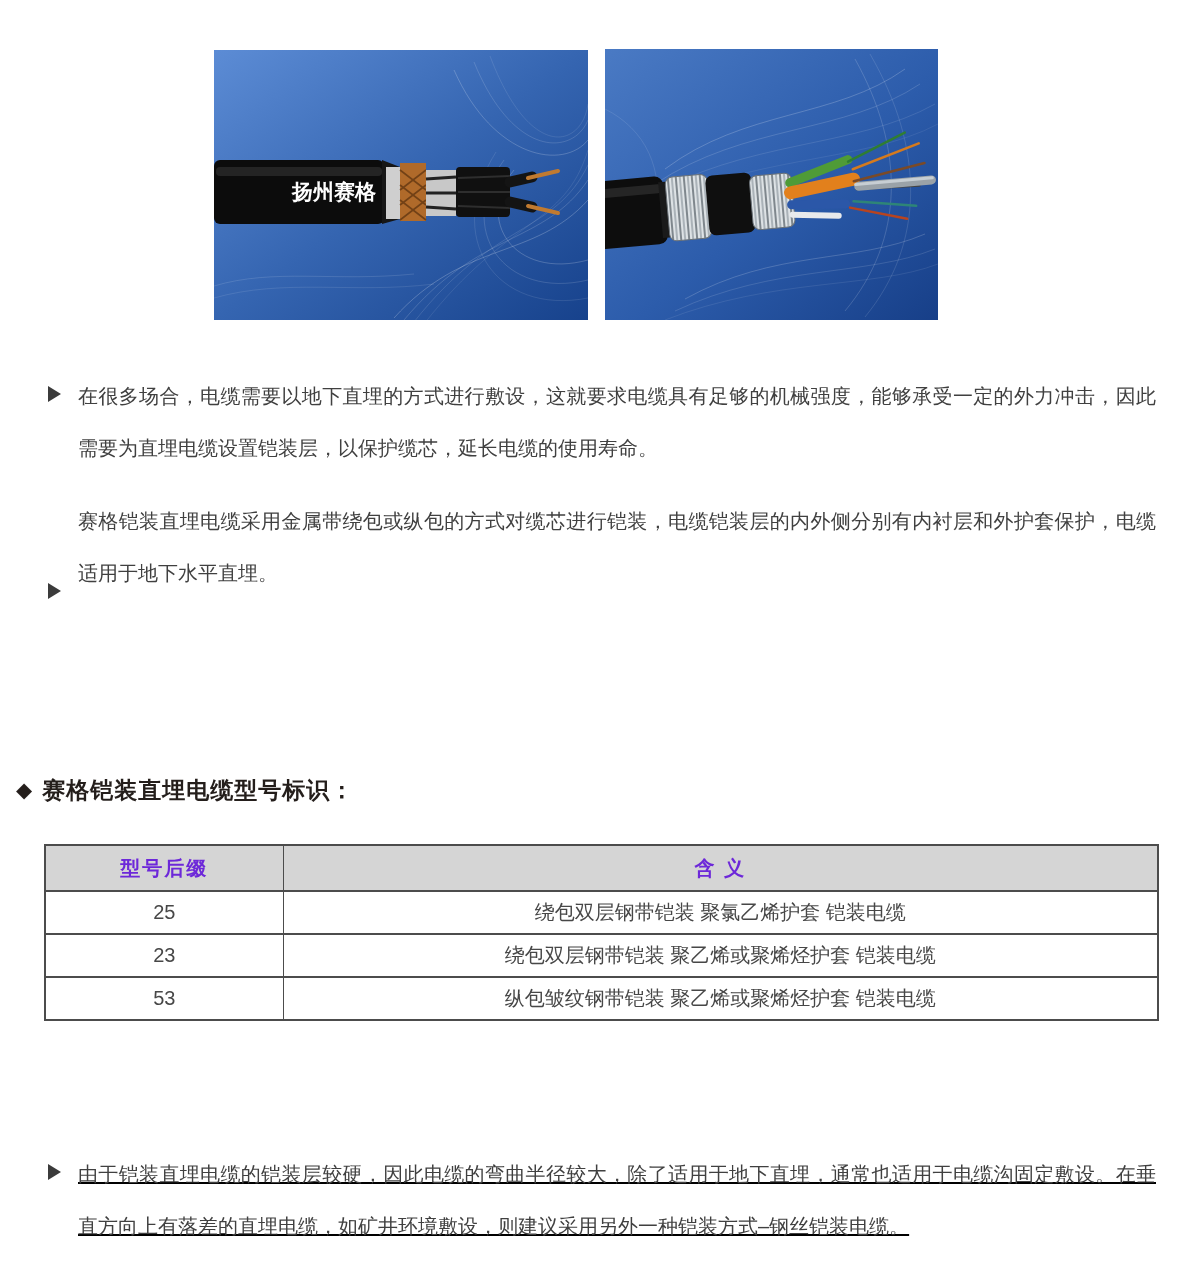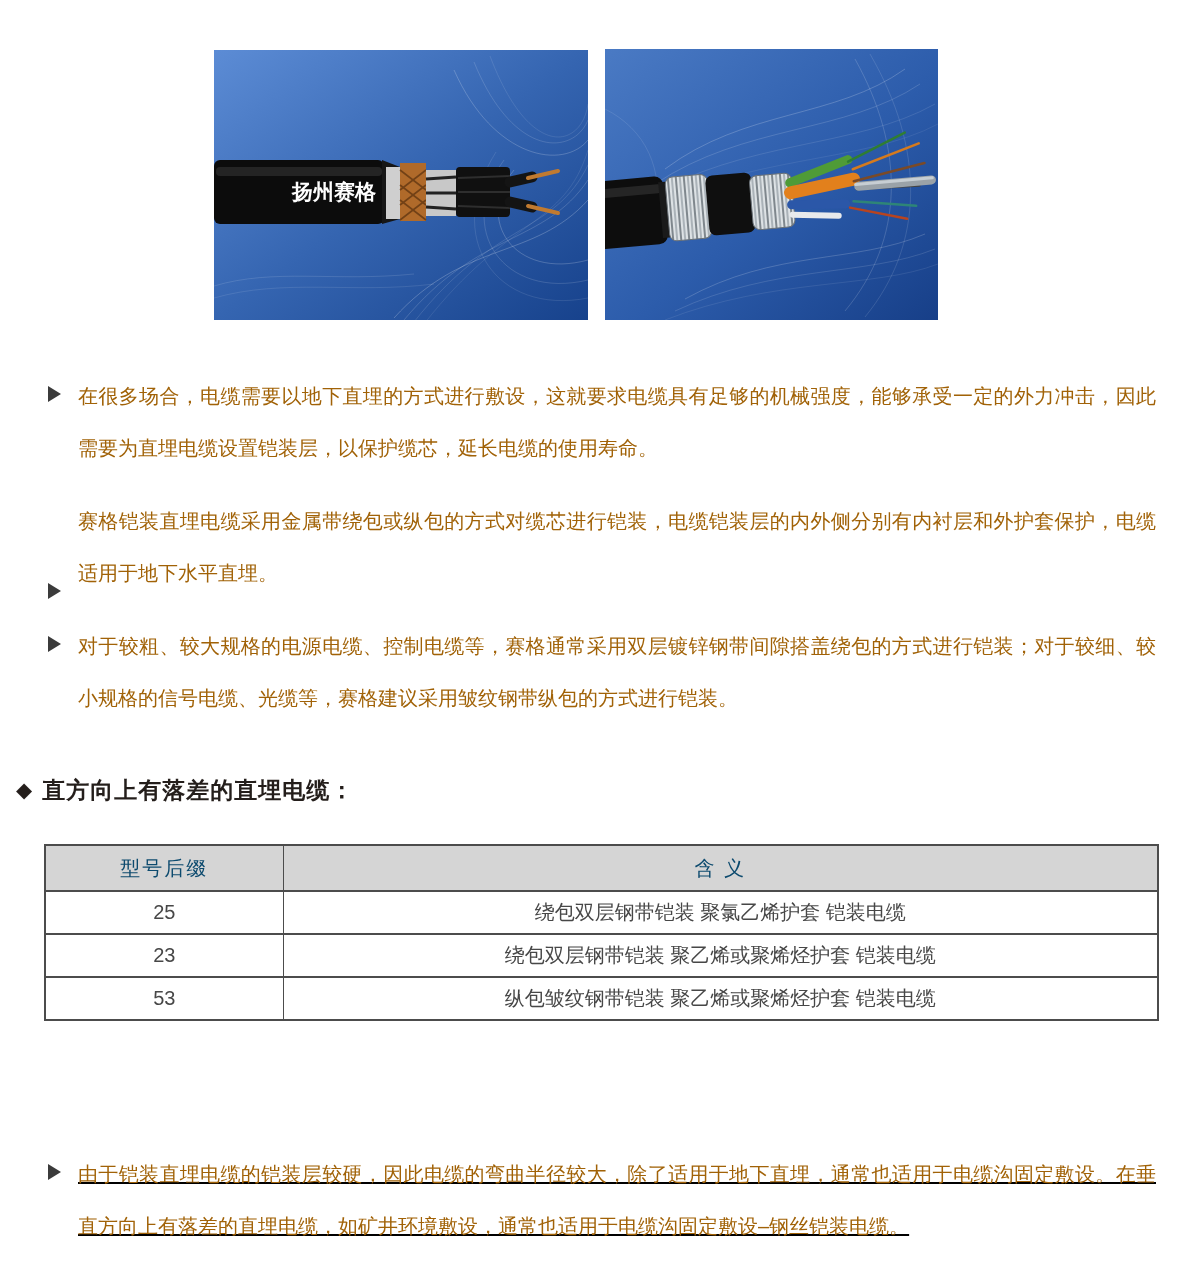--- a/index.html
+++ b/index.html
@@ -13,42 +13,42 @@
   .photo-left{left:214px;top:50px;width:374px;height:270px;}
   .photo-right{left:605px;top:49px;width:333px;height:271px;}
 
   
   .bullet{position:absolute;left:48px;width:1108px;display:flex;}
   .tri{
     width:0;height:0;flex:none;margin-top:16px;
     border-top:8px solid transparent;border-bottom:8px solid transparent;
     border-left:13px solid #3b3b3b;
   }
-  .bullet-text{margin-left:17px;width:1078px;font-size:20px;line-height:52px;color:#a16207;}
+  .bullet-text{margin-left:17px;width:1078px;font-size:20px;line-height:52px;color:#404040;}
   .bline-just{text-align:justify;text-align-last:justify;}
   .bline-last{text-align:left;}
 
   
   .section-heading{position:absolute;left:16px;top:774px;display:flex;align-items:center;color:#241e1b;}
   .diamond{font-size:21px;line-height:32px;margin-right:10px;}
   .section-title{font-size:23px;font-weight:bold;line-height:32px;letter-spacing:1px;}
 
   
   .spec-table{
     position:absolute;left:44px;top:844px;width:1115px;
     border-collapse:collapse;table-layout:fixed;
     font-size:20px;color:#474747;
   }
   .spec-table,.spec-table th,.spec-table td{border:1px solid #585858;}
   .spec-table{border:2px solid #4c4c4c;}
   .spec-table th,.spec-table td{
     border-top-width:2px;border-bottom-width:2px;border-color:#4c4c4c;
     text-align:center;vertical-align:middle;padding:0;
   }
-  .spec-table th{height:44px;background:#d5d5d5;color:#0c4a6e;font-weight:normal;letter-spacing:2px;}
+  .spec-table th{height:44px;background:#d5d5d5;color:#6d28d9;font-weight:bold;letter-spacing:2px;}
   .spec-table td.data-cell{height:41px;}
   .spec-table td.note-cell{
     height:76px;text-align:left;padding:8px 10px 8px 80px;line-height:30px;
   }
   .note-line-2{margin-left:44px;}
 </style>
 </head>
 <body>
 
 <div class="page">
@@ -175,31 +175,24 @@
   </div>
 
   <div class="bullet" style="top:495px;align-items:flex-end;">
     <span class="tri"></span>
     <div class="bullet-text">
       <div class="bline-just">赛格铠装直埋电缆采用金属带绕包或纵包的方式对缆芯进行铠装，电缆铠装层的内外侧分别有内衬层和外护套保护，电缆</div>
       <div class="bline-last">适用于地下水平直埋。</div>
     </div>
   </div>
 
-  <div class="bullet" style="top:620px;">
-    <span class="tri"></span>
-    <div class="bullet-text">
-      <div class="bline-just">对于较粗、较大规格的电源电缆、控制电缆等，赛格通常采用双层镀锌钢带间隙搭盖绕包的方式进行铠装；对于较细、较</div>
-      <div class="bline-last">小规格的信号电缆、光缆等，赛格建议采用皱纹钢带纵包的方式进行铠装。</div>
-    </div>
-  </div>
 
   <div class="section-heading">
     <span class="diamond">◆</span>
-    <span class="section-title">直方向上有落差的直埋电缆：</span>
+    <span class="section-title">赛格铠装直埋电缆型号标识：</span>
   </div>
 
   <table class="spec-table">
     <colgroup>
         <col style="width:238px">
         <col>
       </colgroup>
     <thead>
       <tr>
         <th>型号后缀</th>
@@ -219,17 +212,17 @@
         <td class="data-cell">53</td>
         <td class="data-cell">纵包皱纹钢带铠装 聚乙烯或聚烯烃护套 铠装电缆</td>
       </tr>
     </tbody>
   </table>
 
   <div class="bullet" style="top:1148px;text-decoration:underline;">
     <span class="tri"></span>
     <div class="bullet-text">
       <div class="bline-just">由于铠装直埋电缆的铠装层较硬，因此电缆的弯曲半径较大，除了适用于地下直埋，通常也适用于电缆沟固定敷设。在垂</div>
-      <div class="bline-last">直方向上有落差的直埋电缆，如矿井环境敷设，通常也适用于电缆沟固定敷设–钢丝铠装电缆。</div>
+      <div class="bline-last">直方向上有落差的直埋电缆，如矿井环境敷设，则建议采用另外一种铠装方式–钢丝铠装电缆。</div>
     </div>
   </div>
 
 </div>
 
 </body></html>

